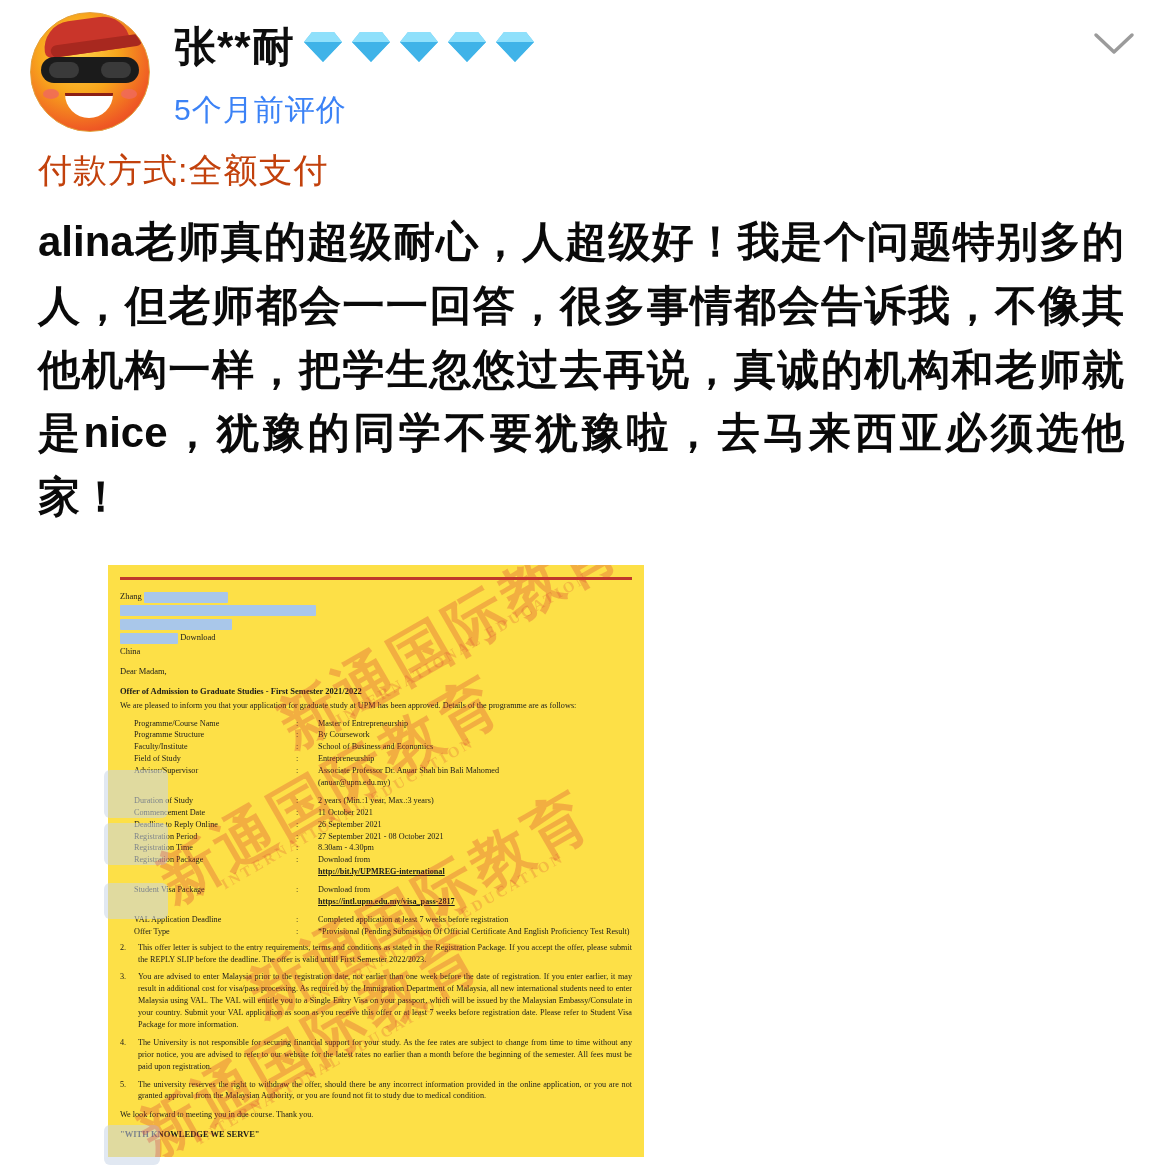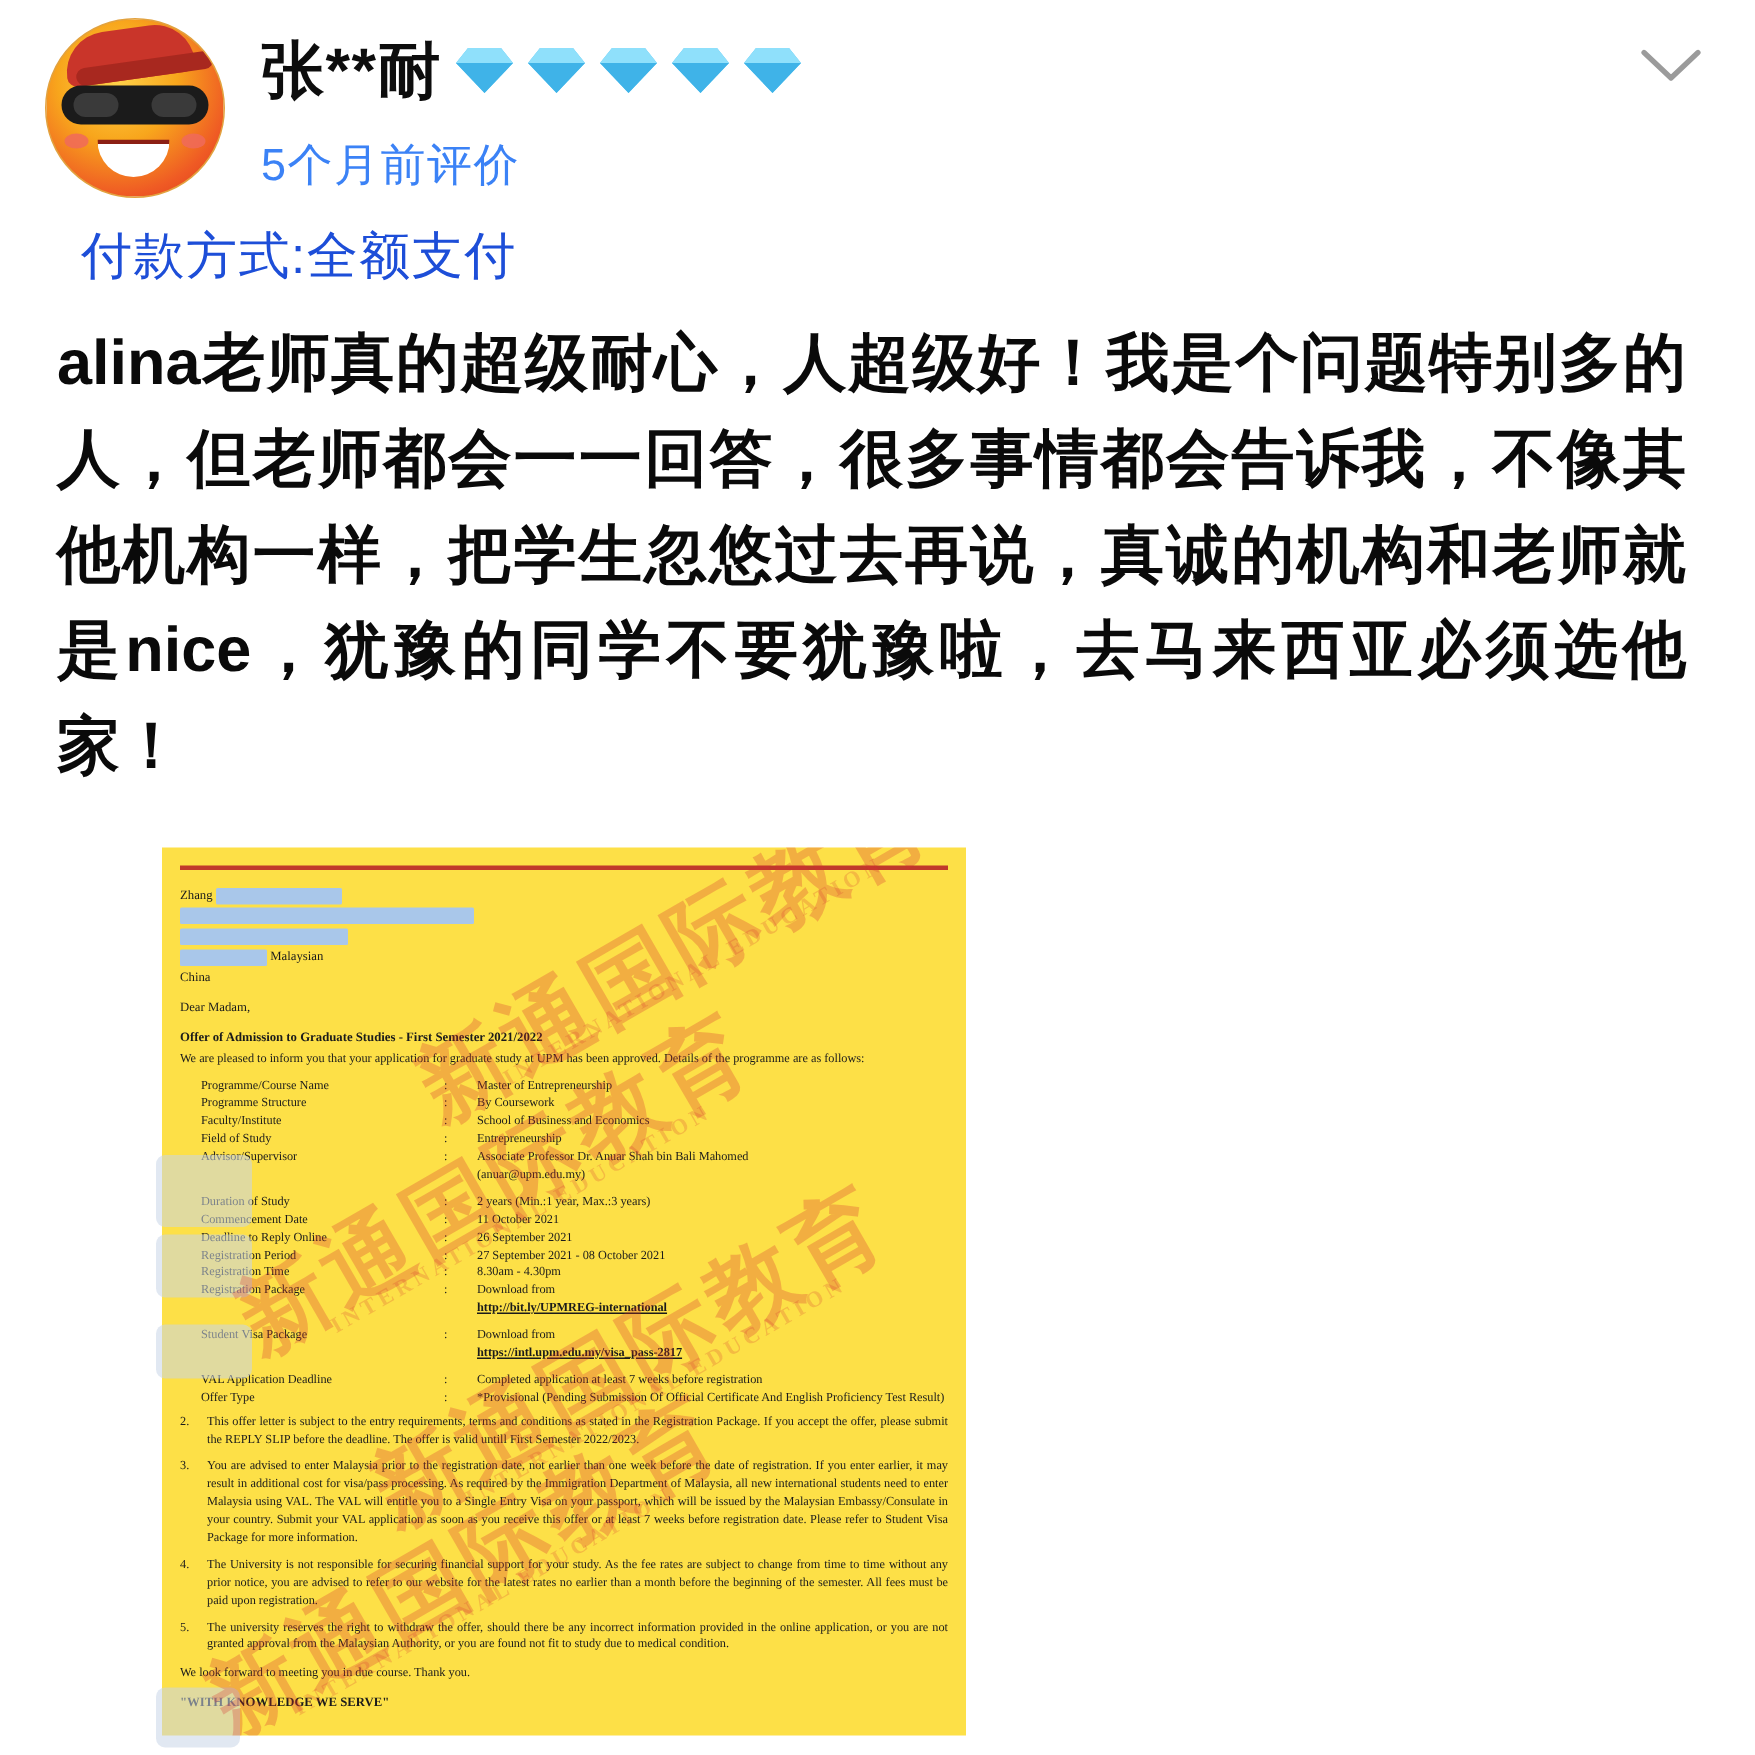--- a/index.html
+++ b/index.html
@@ -148,24 +148,23 @@
     position: absolute;
     right: 34px;
     top: 28px;
     width: 44px;
     height: 30px;
   }
 
   
   .pay-method {
     font-size: 34px;
-    color: #1d4ed8;
+    color: #c2410c;
     padding: 22px 30px 0 38px;
     letter-spacing: 1px;
-    margin-left: 16px;
   }
 
   
   .review-body {
     font-size: 42px;
     line-height: 1.52;
     font-weight: 700;
     color: #0a0a0a;
     padding: 16px 46px 0 38px;
     letter-spacing: 0px;
@@ -366,21 +365,21 @@
       <span class="doc-redaction" style="width:84px;"></span>
     </div>
     <div class="doc-line">
       <span class="doc-redaction" style="width:196px;"></span>
     </div>
     <div class="doc-line">
       <span class="doc-redaction" style="width:112px;"></span>
     </div>
     <div class="doc-line">
       <span class="doc-redaction" style="width:58px;"></span>
-      <span>Malaysian</span>
+      <span>Download</span>
     </div>
     <div class="doc-line">China</div>
     <div class="doc-gap"></div>
     <div class="doc-line">Dear Madam,</div>
 
     <div class="doc-offer-title">Offer of Admission to Graduate Studies - First Semester 2021/2022</div>
     <div class="doc-para">We are pleased to inform you that your application for graduate study at UPM has been approved. Details of the programme are as follows:</div>
 
     <div class="doc-table">
       <div class="doc-row">

